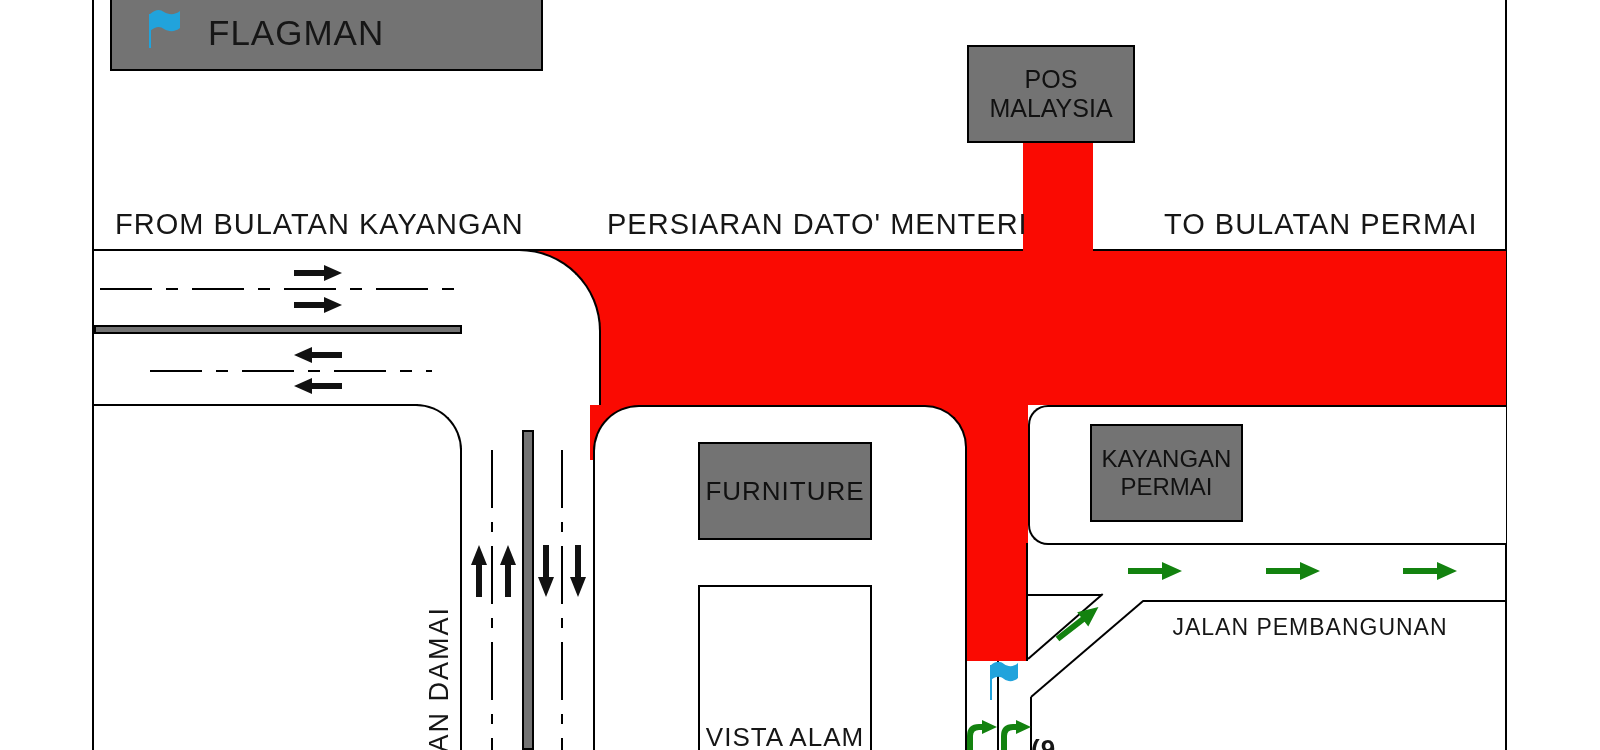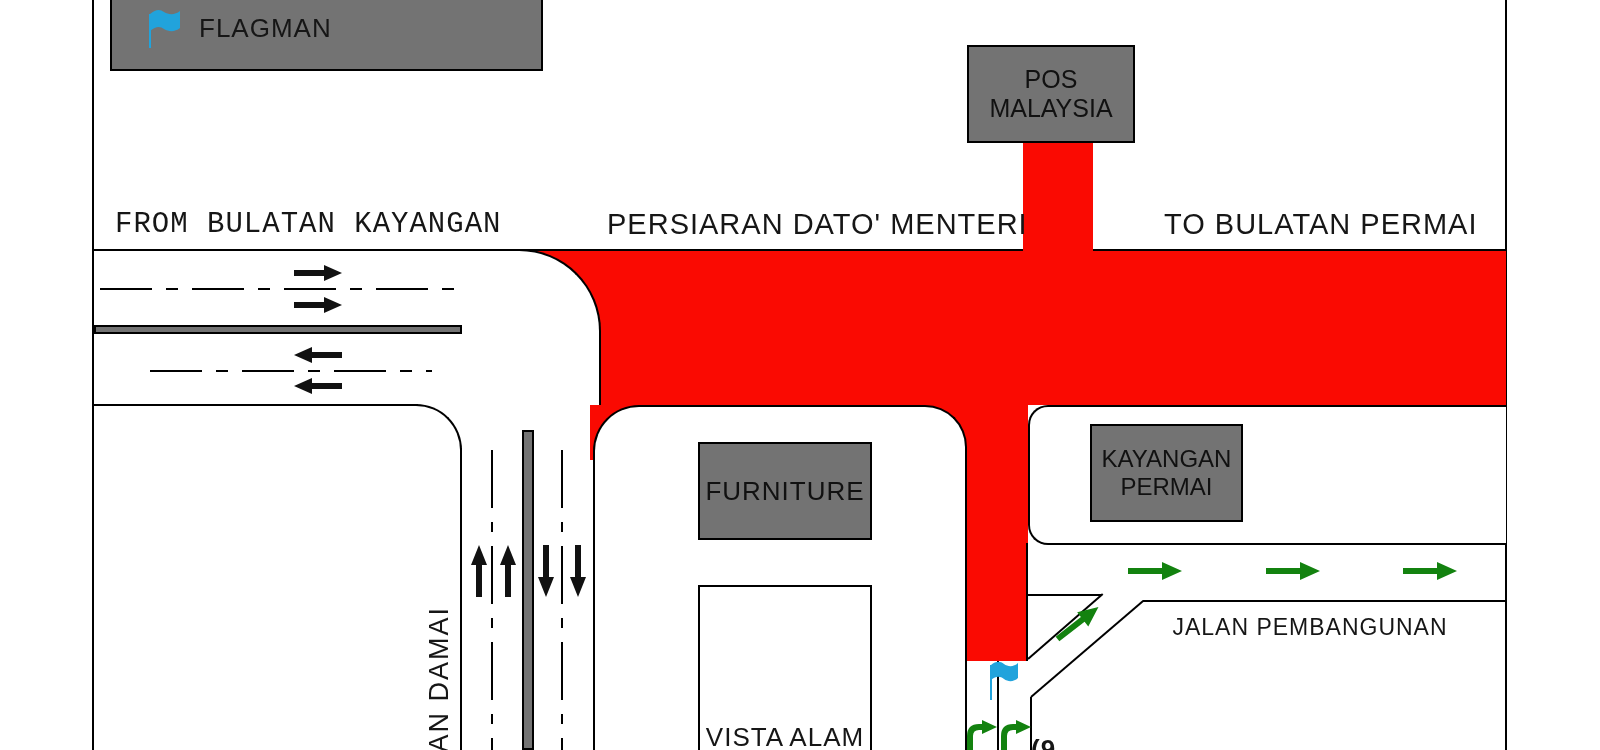--- a/index.html
+++ b/index.html
@@ -164,23 +164,23 @@
 
   <div class="lbl" style="left:1031px;top:734px;font-size:26px;font-weight:bold;">(9</div>
 
   <div class="box" style="left:110px;top:-12px;width:433px;height:83px;"></div>
   <div class="abs" style="left:146px;top:6px;">
     <svg width="36" height="44">
       <line x1="4" y1="8" x2="4" y2="42" stroke="var(--flag)" stroke-width="2"></line>
       <path d="M4,8 C10,3 14,3 18,6 C23,9 29,9 34,5 L34,22 C29,26 23,26 18,23 C14,20 10,20 4,25 Z" fill="var(--flag)"></path>
     </svg>
     </div>
-  <div class="lbl" style="left:199px;top:13px;font-size:26px;">FLAGMAN</div>
+  <div class="lbl" style="left:208px;top:13px;font-size:35px;">FLAGMAN</div>
 
   <div class="box boxlbl" style="left:967px;top:45px;width:168px;height:98px;font-size:25px;line-height:29px;">
     <span><span>POS</span><br><span>MALAYSIA</span></span>
   </div>
 
-  <div class="lbl roadlbl" style="left:115px;top:208px;font-family:Liberation Mono, monospace;">FROM BULATAN KAYANGAN</div>
+  <div class="lbl roadlbl" style="left:115px;top:208px;">FROM BULATAN KAYANGAN</div>
   <div class="lbl roadlbl" style="left:1164px;top:208px;">TO BULATAN PERMAI</div>
   <div class="lbl roadlbl" style="left:607px;top:208px;">PERSIARAN DATO' MENTERI</div>
 
 </div>
 
 </body></html>

